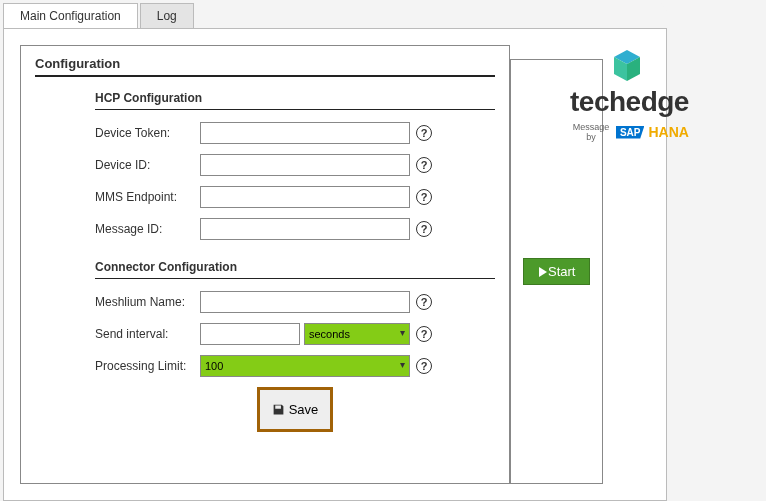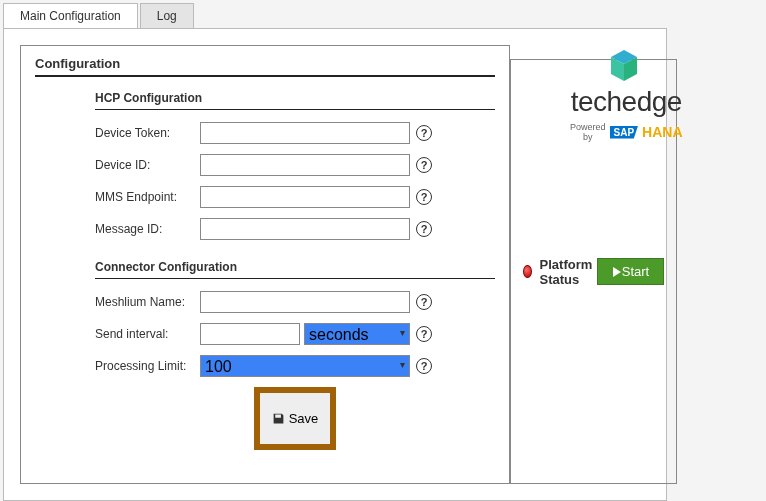--- a/index.html
+++ b/index.html
@@ -85,24 +85,24 @@
       padding: 2px 4px;
       font-size: 12px;
     }
     .field-input.small {
       width: 100px;
     }
     .select {
       height: 22px;
       border: 1px solid #888;
       padding: 1px 20px 1px 4px;
-      font-size: 16px;
+      font-size: 11px;
       width: 106px;
       margin-left: 4px;
-      background: #3b82f6;
+      background: #84cc16;
       appearance: none;
       position: relative;
     }
     .select-wrap {
       position: relative;
       display: inline-block;
     }
     .select-wrap::after {
       content: "▾";
       position: absolute;
@@ -125,22 +125,22 @@
       font-size: 11px;
       font-weight: bold;
       cursor: pointer;
       background: #fff;
     }
     .save-row {
       text-align: center;
       margin-top: 10px;
     }
     .save-btn {
-      padding: 18px 12px;
-      border: 6px solid #a16207;
+      padding: 12px 12px;
+      border: 3px solid #a16207;
       background: #eee;
       font-size: 13px;
       cursor: pointer;
       display: inline-flex;
       align-items: center;
       gap: 4px;
     }
     .status-box {
       border: 1px solid #888;
       margin-top: 14px;
@@ -175,21 +175,21 @@
     .right-col {
       flex: 1;
       padding-top: 4px;
       text-align: center;
     }
     .logo {
       display: inline-block;
     }
     .logo-text {
       font-size: 28px;
-      font-weight: 400;
+      font-weight: 700;
       color: #333;
       letter-spacing: -0.5px;
     }
     .logo-mark {
       display: inline-block;
       vertical-align: middle;
       margin-right: 4px;
     }
     .powered {
       font-size: 9px;
@@ -293,24 +293,20 @@
               <svg class="disk-icon" viewBox="0 0 16 16">
                 <path fill="#333" d="M2 2h10l2 2v10H2V2zm2 1v4h7V3H4zm1 7h6v3H5v-3z"></path>
               </svg>
               <span>Save</span>
             </button>
           </div>
         </div>
       </div>
 
       <div class="status-box">
-        <div class="status-left">
-          <div class="status-dot"></div>
-          <div class="status-label">Platform Status</div>
-        </div>
         <button class="start-btn">
           <svg width="10" height="10" viewBox="0 0 10 10">
             <path fill="#fff" d="M1 0l8 5-8 5z"></path>
           </svg>
           <span>Start</span>
         </button>
       </div>
     </div>
 
     <div class="right-col">
@@ -318,19 +314,19 @@
         <span class="logo-mark">
           <svg width="30" height="34" viewBox="0 0 30 34">
             <path fill="#2faed0" d="M2 8 L15 1 L28 8 L15 15 Z"></path>
             <path fill="#3cc39f" d="M2 8 L15 15 L15 32 L2 25 Z"></path>
             <path fill="#29b17e" d="M28 8 L15 15 L15 32 L28 25 Z"></path>
           </svg>
         </span>
         <span class="logo-text">techedge</span>
       </div>
       <div class="powered">
-        <span>Powered by</span>
+        <span>Message by</span>
         <span class="sap-box">SAP</span>
         <span class="hana">HANA</span>
       </div>
     </div>
   </div>
 </div>
 
 </body></html>

